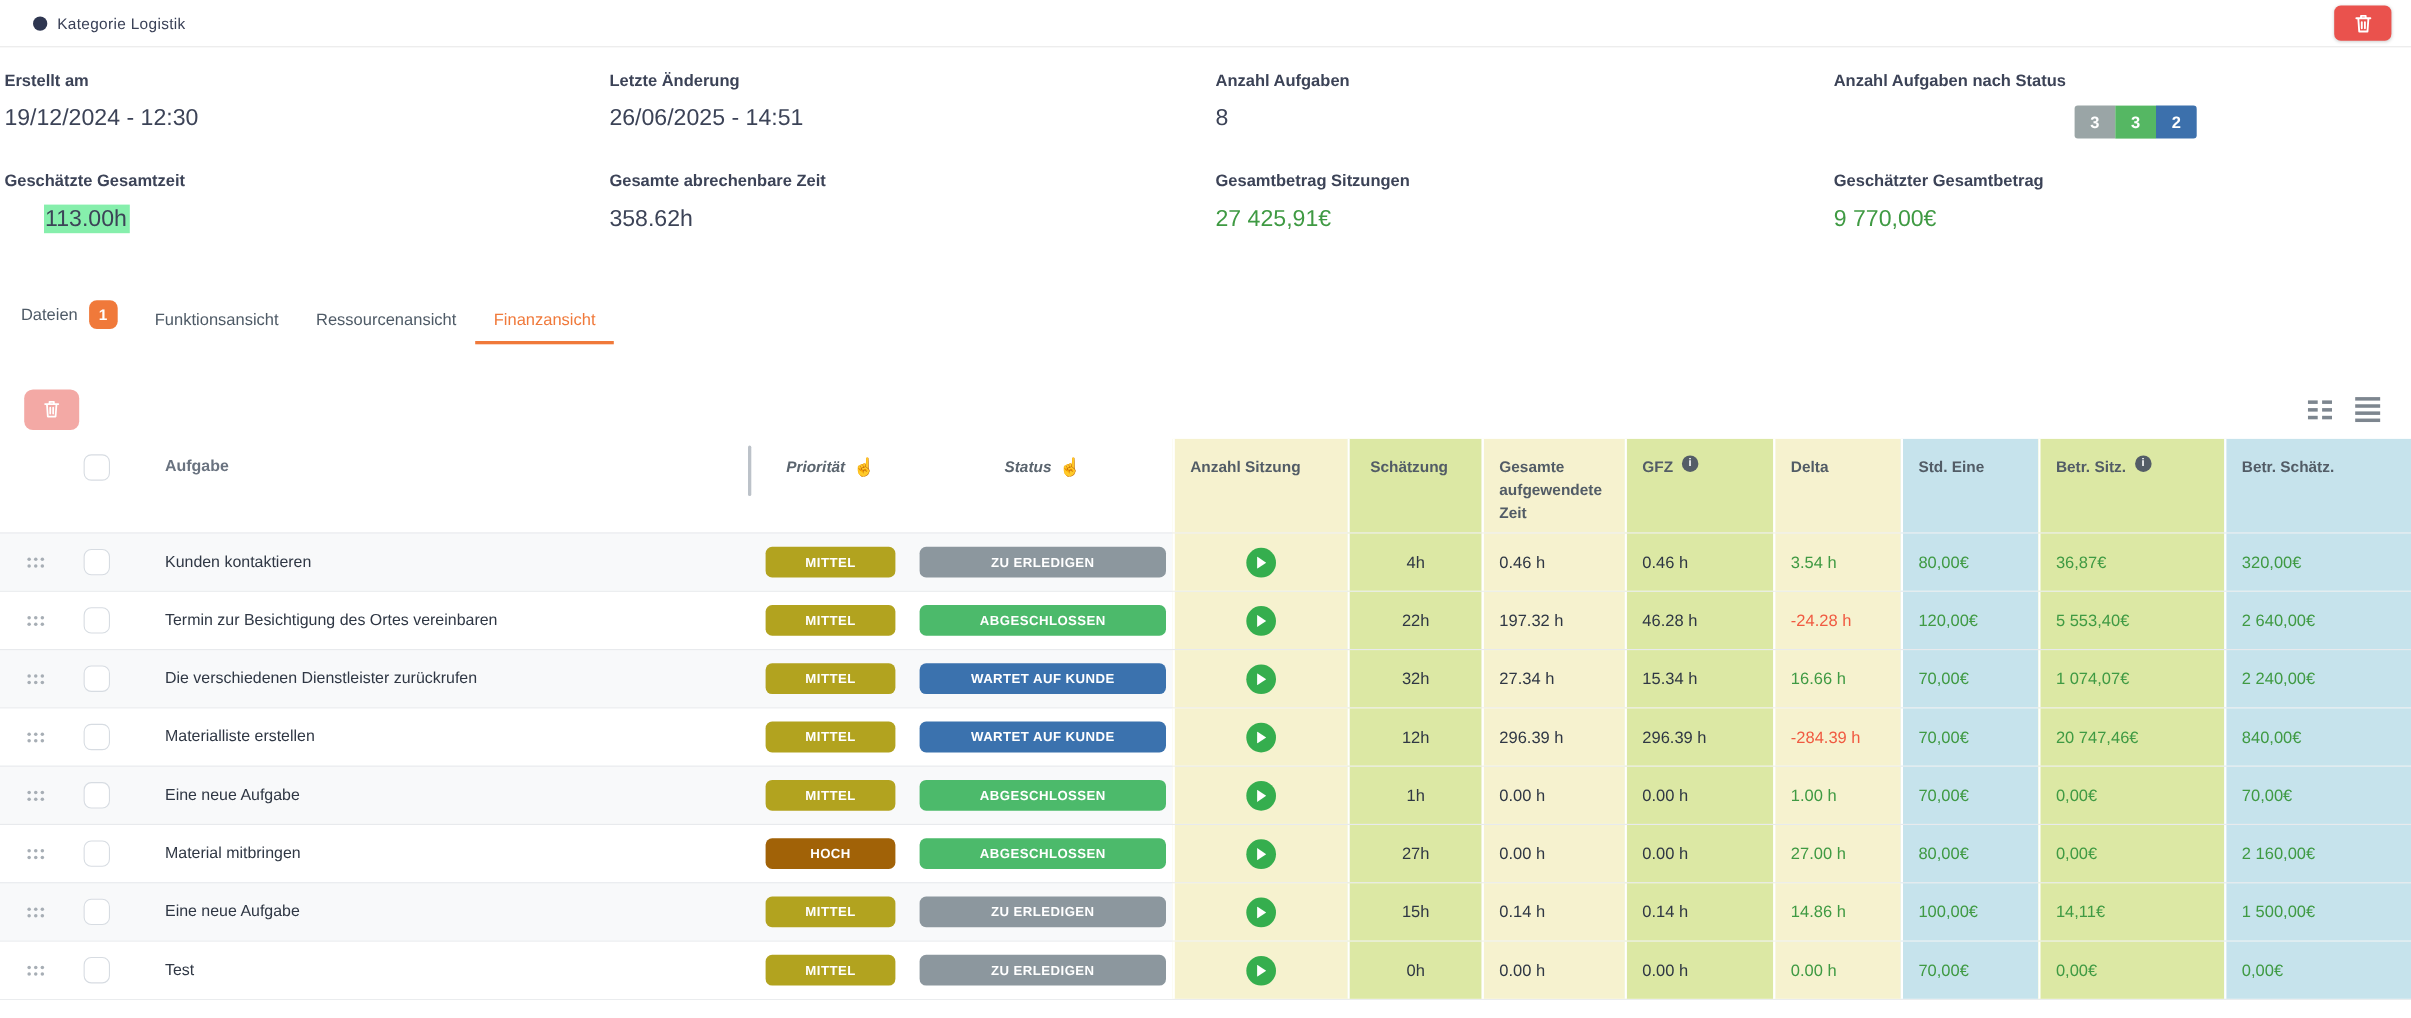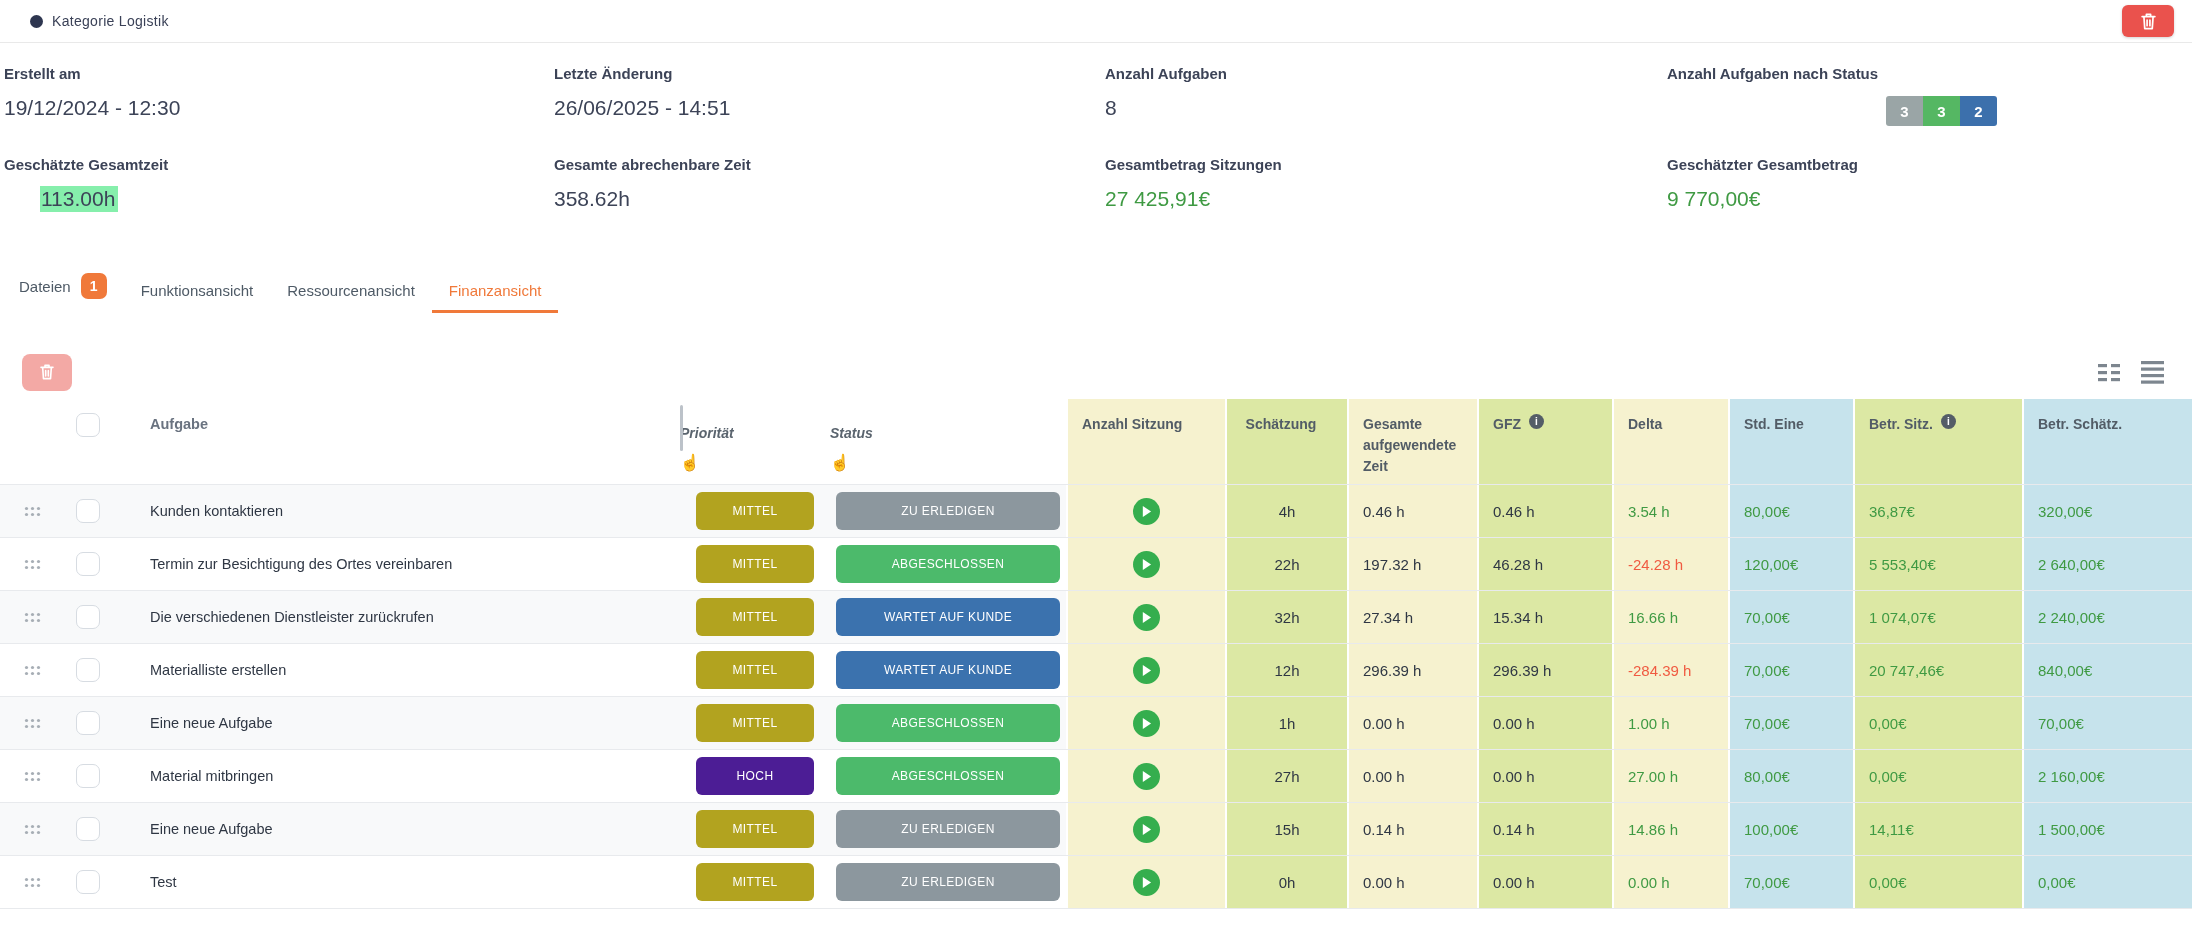--- a/index.html
+++ b/index.html
@@ -43,41 +43,41 @@
     display:flex;align-items:center;justify-content:center;cursor:pointer;}
   .view-icons{margin-left:auto;display:flex;gap:20px;align-items:center;}
   .view-icons span{cursor:pointer;display:flex;}
   
   .table{margin-top:8px;border-bottom:1px solid #e8eaed;}
   .t-header,.t-row{display:grid;grid-template-columns:var(--cols);}
   .t-header{height:85px;}
   .cell{display:flex;align-items:center;height:100%;box-sizing:border-box;}
   .hc{align-items:flex-start;padding:15px 12px 0 14px;font-size:14px;font-weight:bold;color:#525c66;line-height:1.5;}
   .h-task{color:#6a7380;font-weight:600;padding-left:38px;font-size:14.5px;}
-  .h-sort{justify-content:center;font-style:italic;font-weight:bold;color:#5a646e;gap:7px;padding:15px 0 0 0;flex-direction:column;}
+  .h-sort{justify-content:center;font-style:italic;font-weight:bold;color:#5a646e;gap:7px;padding:15px 0 0 0;}
   .finger{font-style:normal;color:#f2a33c;font-size:16px;}
   .h-priority{position:relative;}
   .h-priority::before{content:'';position:absolute;left:0;top:6px;width:3px;height:46px;background:#bcc2c9;border-radius:2px;}
   .h-center{justify-content:center;padding-left:0;text-align:center;}
   .col-y{background:var(--col-y);} .col-g{background:var(--col-g);} .col-b{background:var(--col-b);}
   .cc{border-left:2px solid #fff;}
   .info-i{display:inline-flex;width:15px;height:15px;border-radius:50%;background:#545d67;color:#fff;
     font-size:10px;font-weight:bold;align-items:center;justify-content:center;margin-left:8px;font-style:normal;flex:none;}
   .t-row{height:52px;border-top:1px solid #e8eaed;background:#fff;}
   .t-row:nth-child(odd){background:#f8f9fa;}
   .c-center{justify-content:center;}
   .drag{cursor:grab;}
   .checkbox{appearance:none;-webkit-appearance:none;width:24px;height:24px;border:1.5px solid #d7dce2;
     border-radius:7px;background:#fff;margin:0;cursor:pointer;}
   .task-name{font-size:14.5px;color:#2f3744;padding-left:38px;}
-  .badge{border-radius:6px;color:#fff;font-weight:normal;font-size:12px;letter-spacing:.4px;
-    display:flex;align-items:center;justify-content:center;height:38px;cursor:pointer;}
+  .badge{border-radius:6px;color:#fff;font-weight:bold;font-size:12px;letter-spacing:.4px;
+    display:flex;align-items:center;justify-content:center;height:28px;cursor:pointer;}
   .pri-badge{width:118px;}
   .status-badge{width:224px;}
-  .p-mittel{background:#b2a31f;} .p-hoch{background:#4c1d95;}
+  .p-mittel{background:#b2a31f;} .p-hoch{background:#a16207;}
   .s-todo{background:#8c979e;} .s-done{background:#4cba6b;} .s-wait{background:#3b72ae;}
   .play-btn{width:27px;height:27px;border-radius:50%;background:#35ae4e;border:none;cursor:pointer;
     display:flex;align-items:center;justify-content:center;padding:0;}
   .num{font-size:15px;color:#2f3744;padding-left:14px;}
   .money{color:var(--green);}
   .v-delta.pos{color:var(--green);} .v-delta.neg{color:var(--neg);}
   .v-est{padding-left:0;}
   
   .add-task{display:block;margin:17px 0 0 48px;width:690px;height:40px;border:1.5px solid #d9dee3;
     border-radius:10px;padding:0 18px;font-size:15px;color:#3a4157;font-family:"Liberation Sans",sans-serif;box-sizing:border-box;}

